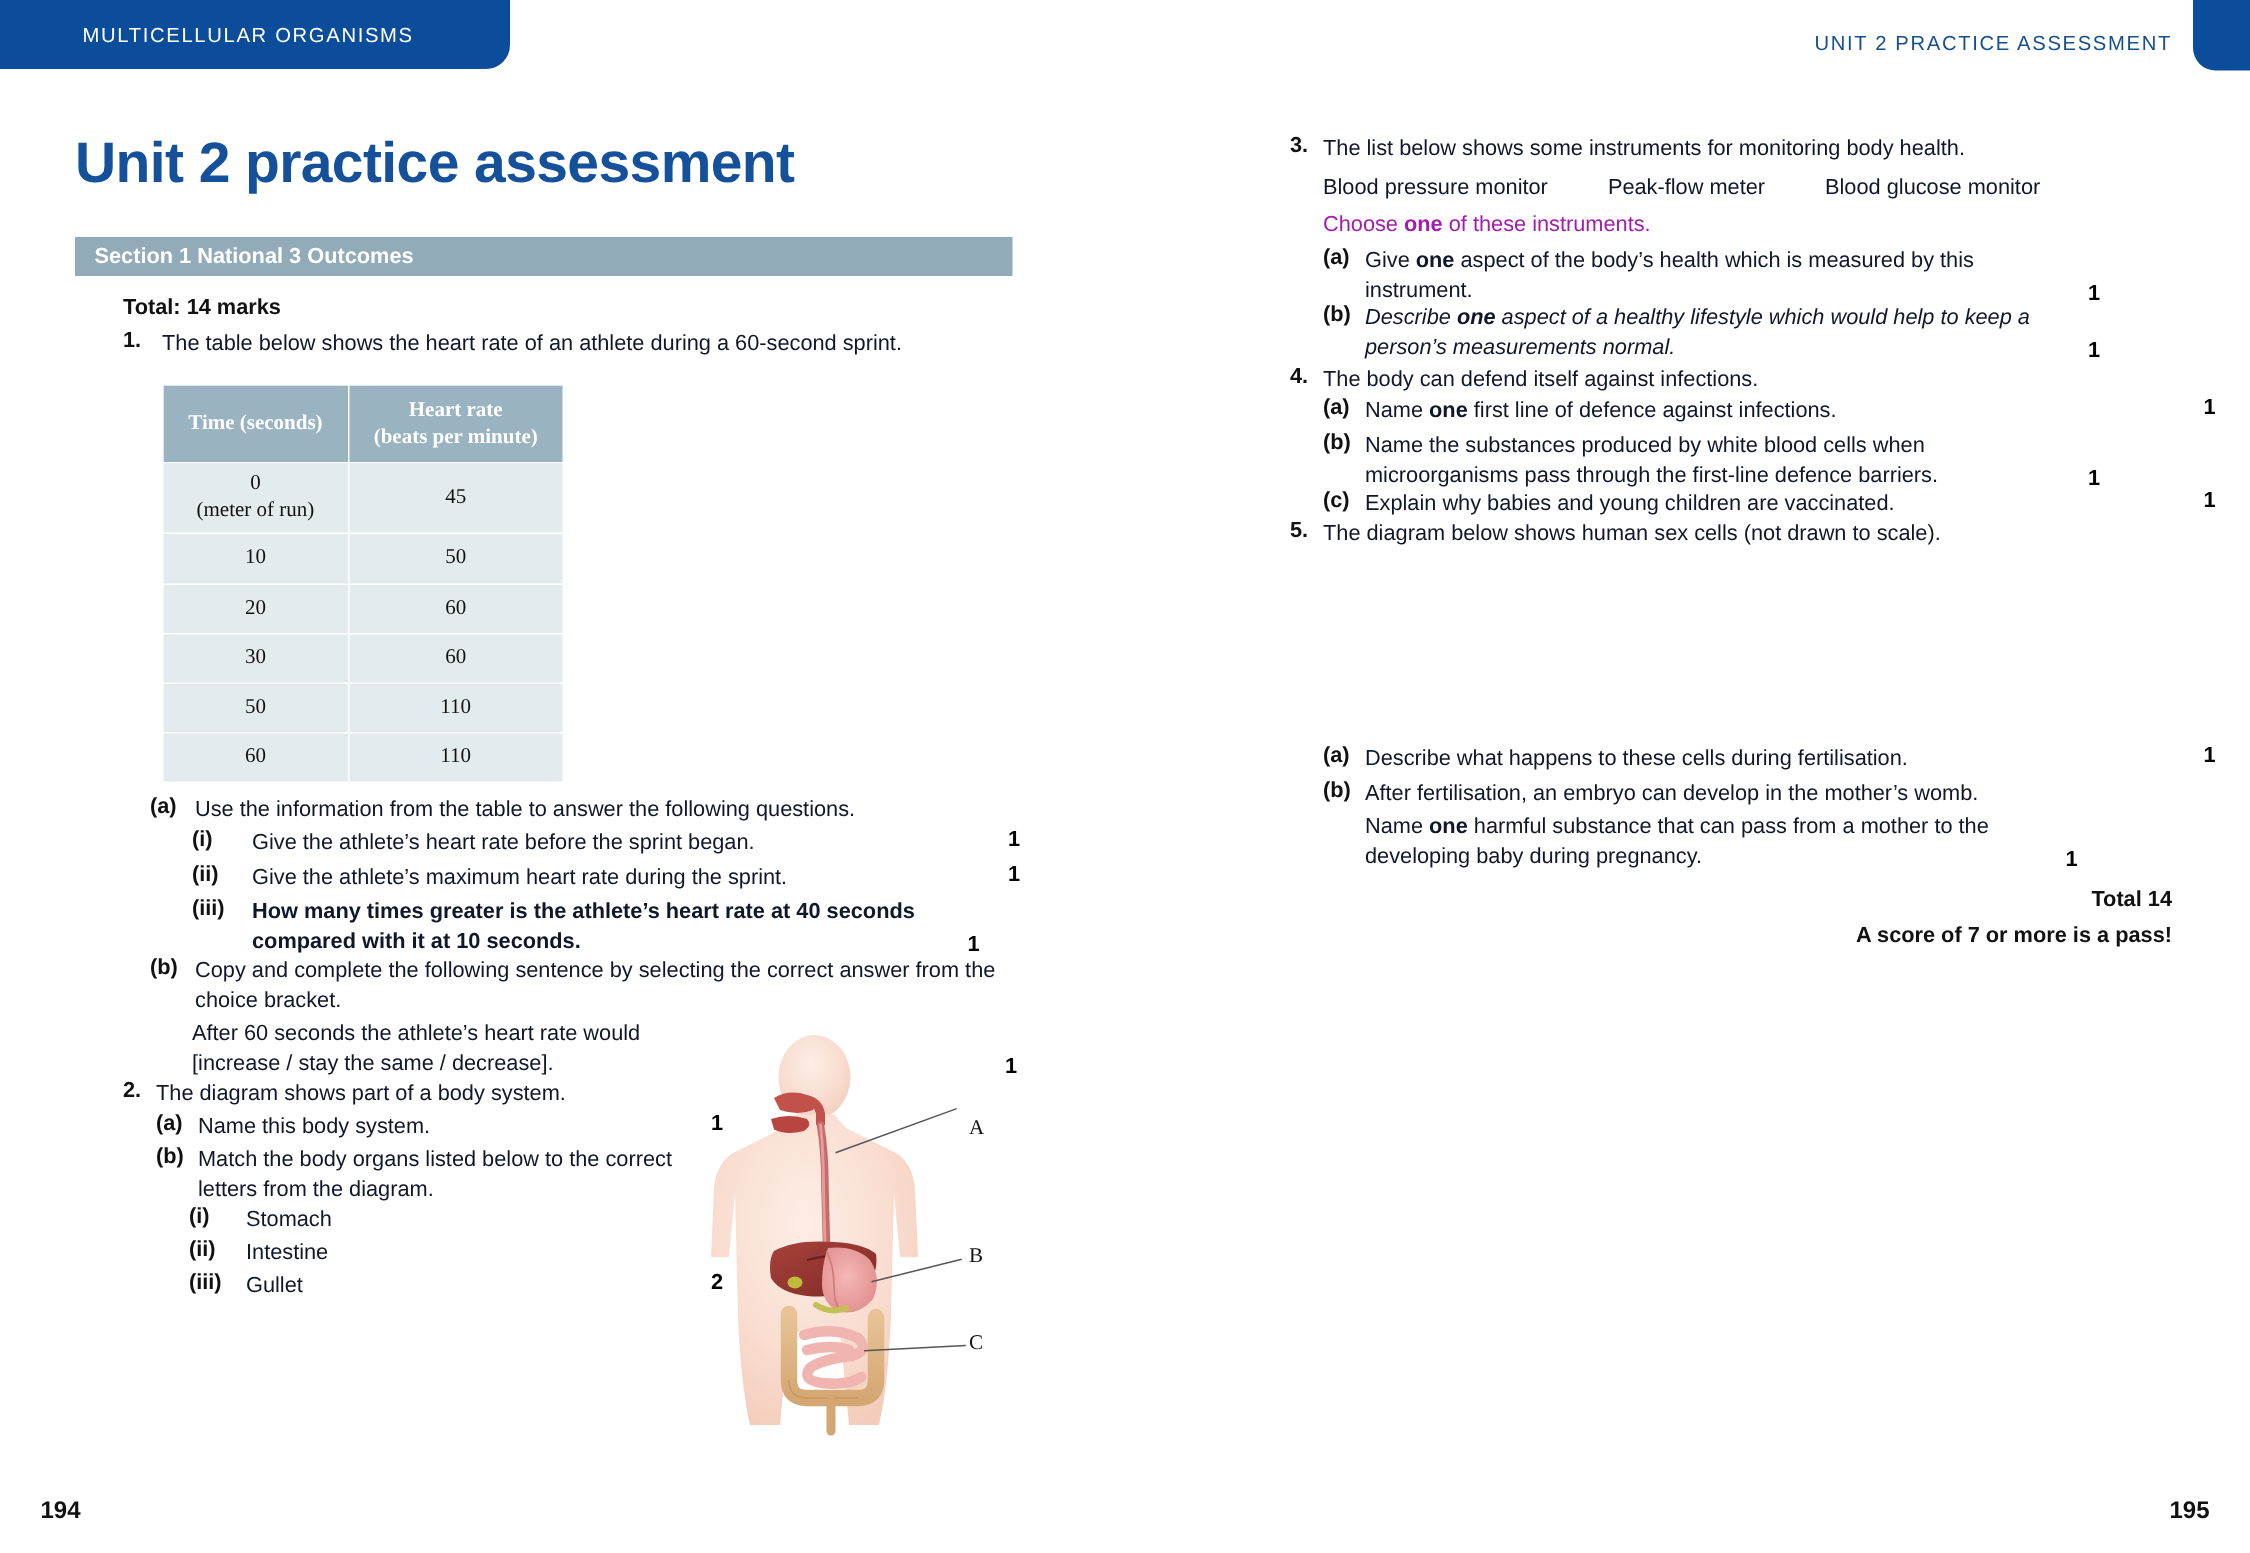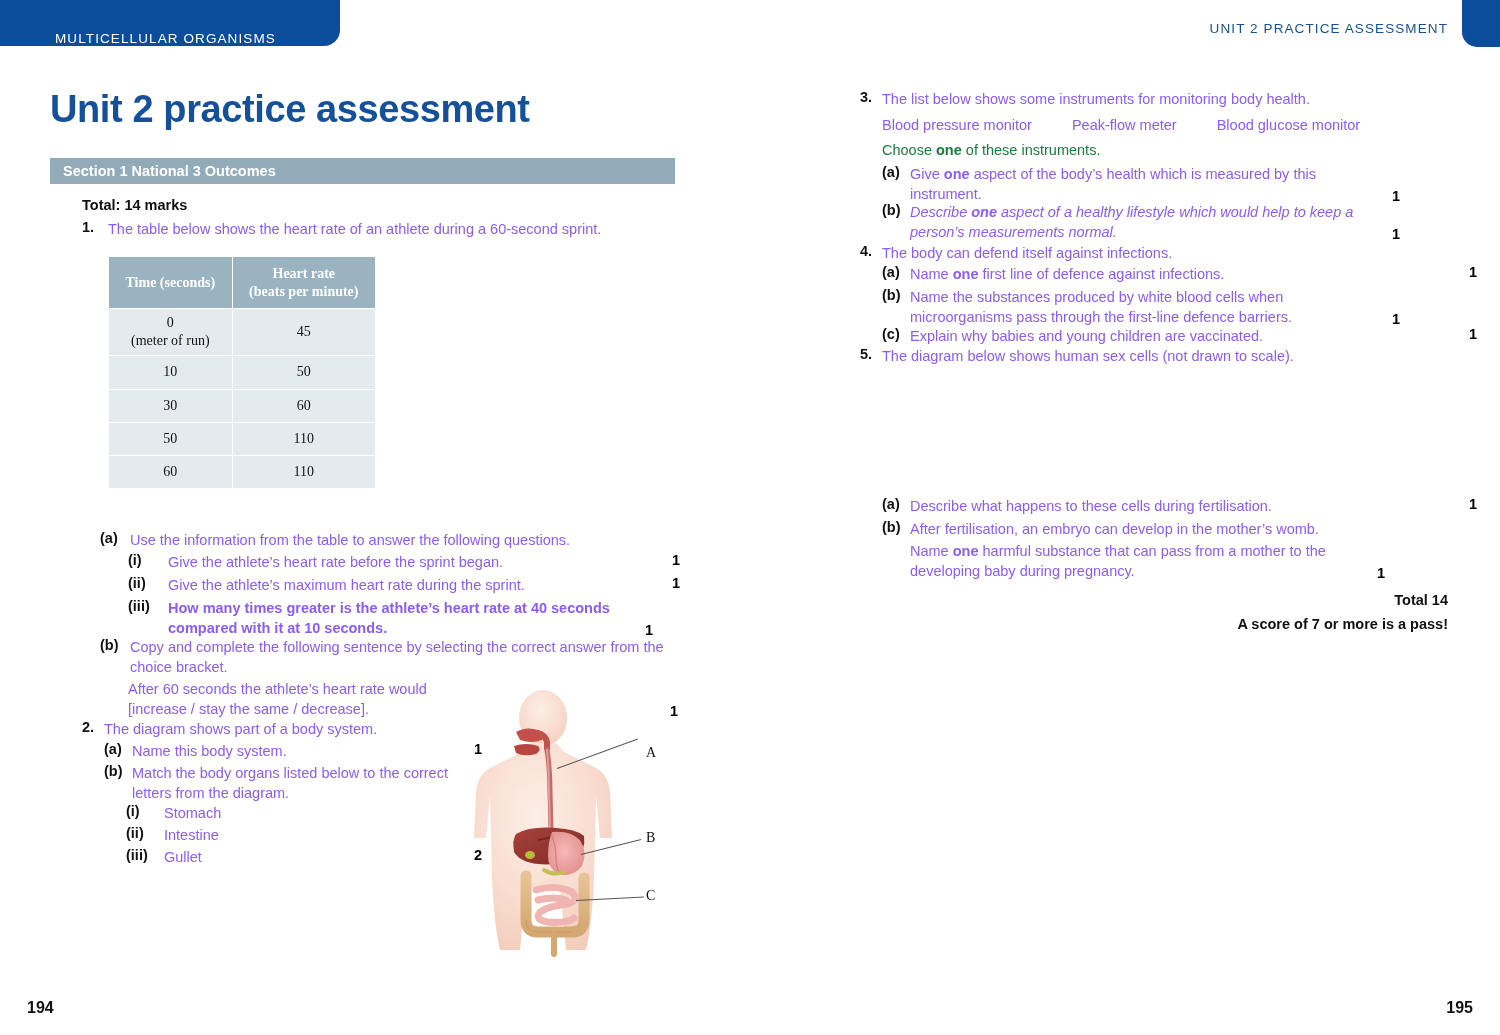--- a/index.html
+++ b/index.html
@@ -14,21 +14,21 @@
     width: 1500px; height: 1035px;
     background: #ffffff;
   }
 
   
   .head-left {
     position: absolute; left: 0; top: 0;
     width: 340px; height: 46px;
     background: #0b4d9b;
     border-bottom-right-radius: 16px;
-    display: flex; align-items: flex-end;
+    display: flex; align-items: center;
   }
   .head-left .txt {
     color: #ffffff;
     font-size: 13.5px;
     letter-spacing: 1.1px;
     padding-left: 55px;
   }
   .head-right-tab {
     position: absolute; right: 0; top: 0;
     width: 38px; height: 47px;
@@ -71,41 +71,41 @@
     color: #ffffff; font-size: 14.5px; font-weight: bold;
     padding-left: 13px;
   }
 
   .total-marks {
     position: absolute; left: 82px; top: 197px;
     font-size: 14.5px; font-weight: bold; color: #111;
   }
 
   
-  .qtext { font-size: 14.5px; color: #15803d; line-height: 1.35; }
+  .qtext { font-size: 14.5px; color: #a21caf; line-height: 1.35; }
   .blab  { font-weight: bold; }
 
   .q {
     position: absolute;
     display: block;
   }
   .row {
     display: flex;
     align-items: flex-start;
   }
   .row .lead {
     flex: 0 0 auto;
     font-weight: bold;
     font-size: 14.5px;
     color: #111;
   }
   .row .body {
     flex: 1 1 auto;
     font-size: 14.5px;
-    color: #8b5cf6;
+    color: #0f172a;
     line-height: 1.38;
   }
   .row .mkcell {
     flex: 0 0 20px;
     text-align: right;
     font-weight: bold;
     font-size: 14.5px;
   }
 
   
@@ -200,20 +200,24 @@
         <tr>
           <td class="firstcell">
             <span>0</span><br>
             <span>(meter of run)</span>
           </td>
           <td>45</td>
         </tr>
         <tr>
           <td>10</td>
           <td>50</td>
+        </tr>
+        <tr>
+          <td>20</td>
+          <td>60</td>
         </tr>
         <tr>
           <td>30</td>
           <td>60</td>
         </tr>
         <tr>
           <td>50</td>
           <td>110</td>
         </tr>
         <tr>

